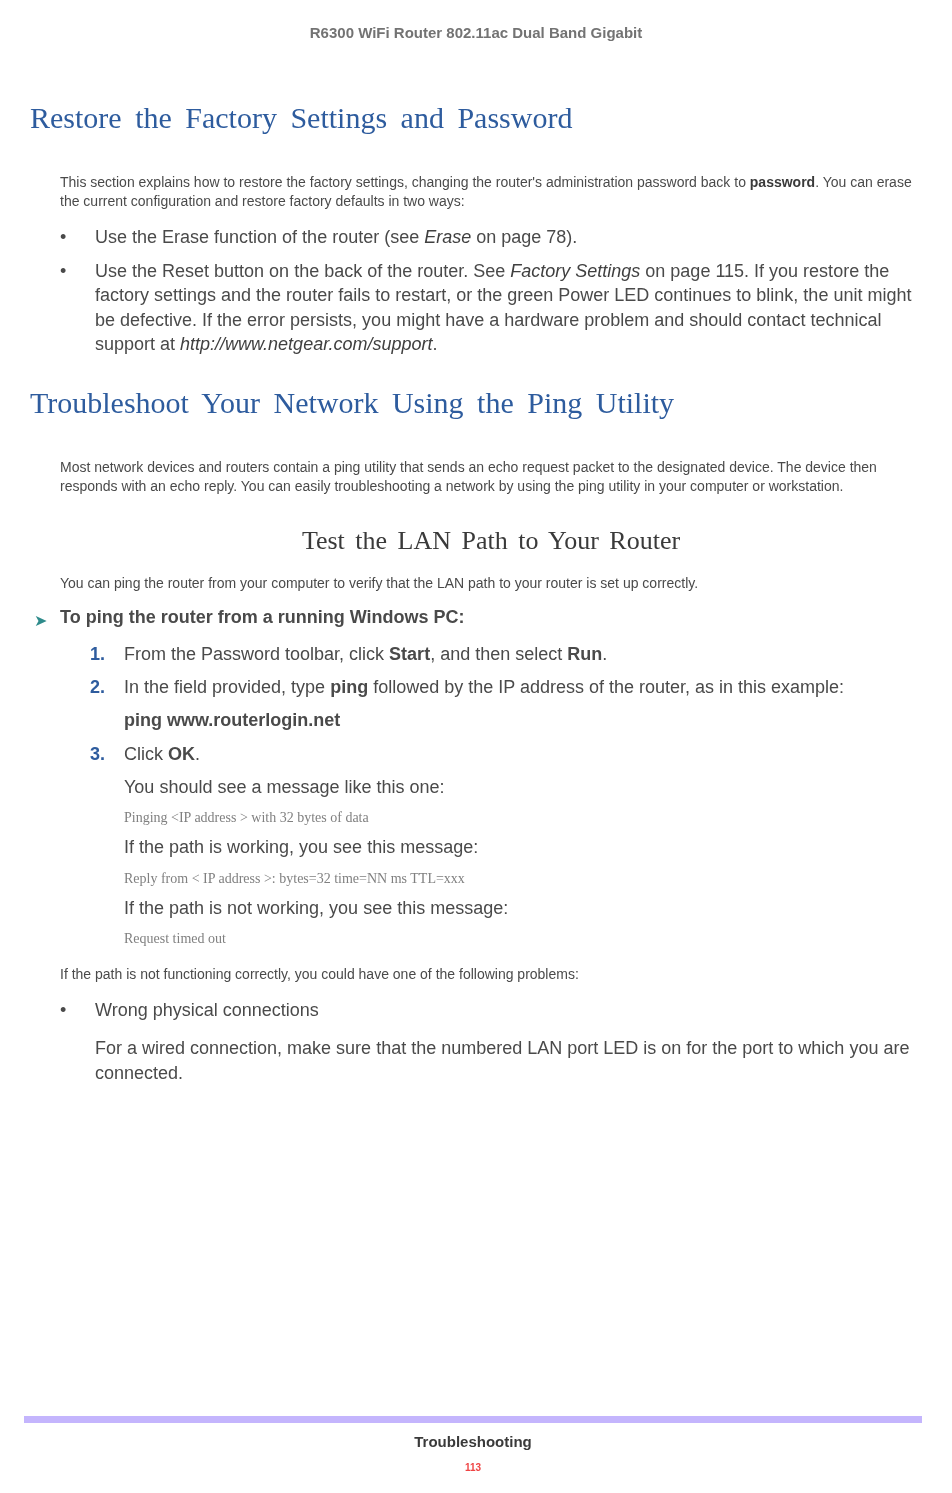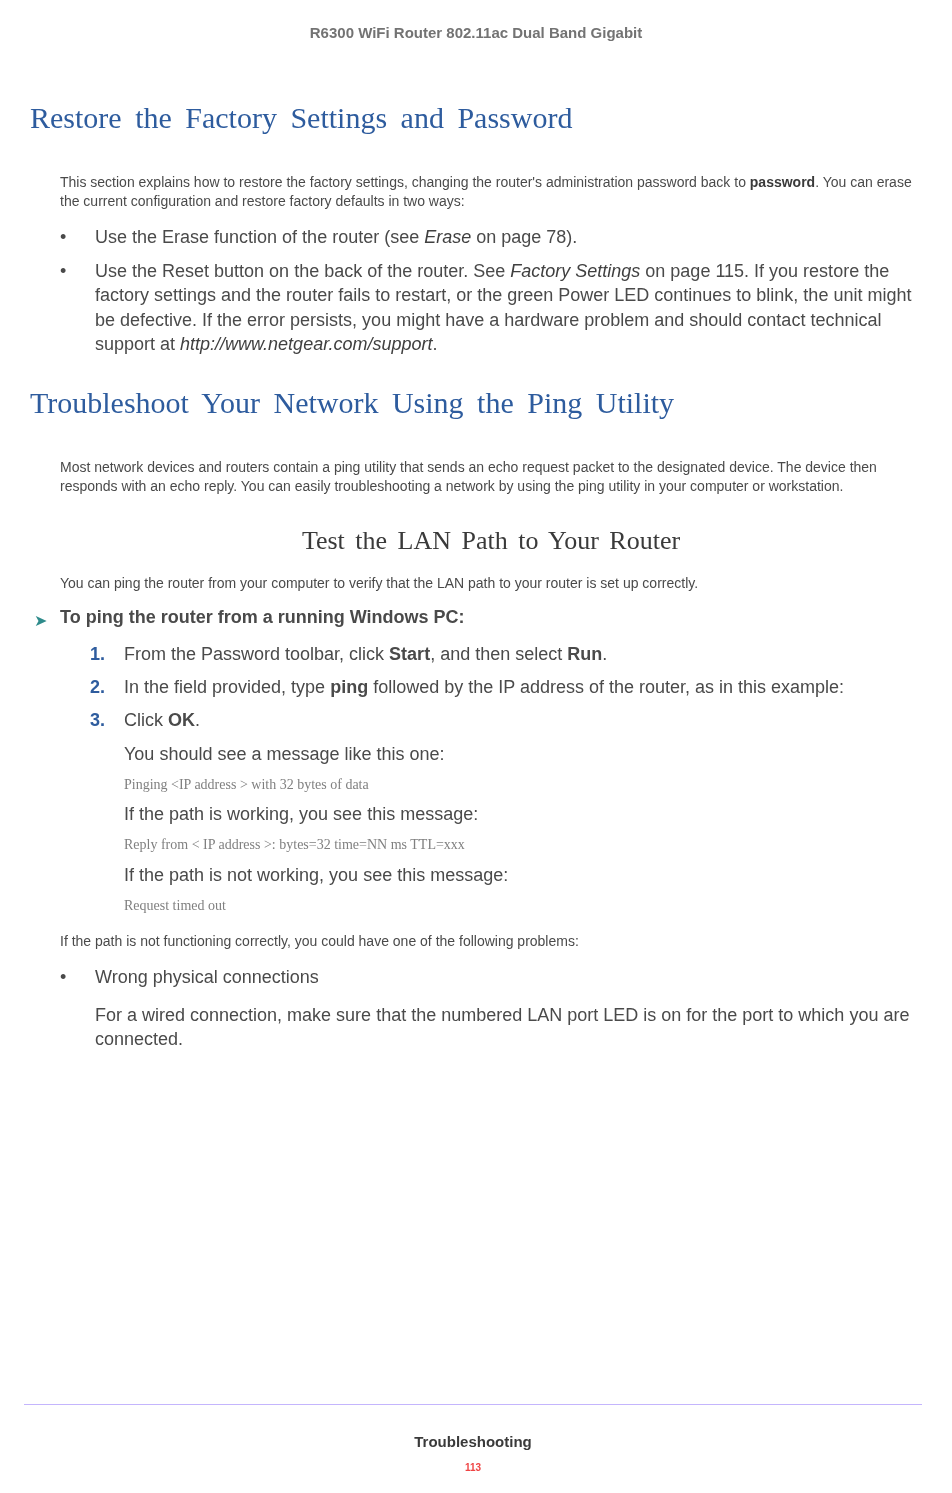--- a/index.html
+++ b/index.html
@@ -140,22 +140,22 @@
       left: 0;
       top: 0;
       font-size: 18px;
     }
     .footer {
       position: absolute;
       bottom: 20px;
       left: 24px;
       right: 30px;
       text-align: center;
-      border-top: 1px solid #c4b5fd;
-      padding-top: 28px;
+      border-top: 7px solid #c4b5fd;
+      padding-top: 10px;
     }
     .footer-chapter {
       font-weight: bold;
       font-size: 15px;
       color: #3a3a3a;
     }
     .footer-page {
       font-weight: bold;
       font-size: 10px;
       color: #ef4444;
@@ -202,20 +202,23 @@
     <span class="proc-arrow">➤</span>
     <strong>To ping the router from a running Windows PC:</strong>
   </div>
 
   <ol class="num-list">
     <li>
       <span>From the Password toolbar, click </span><strong>Start</strong><span>, and then select </span><strong>Run</strong><span>.</span>
     </li>
     <li>
       <span>In the field provided, type </span><strong>ping</strong><span> followed by the IP address of the router, as in this example:</span>
+      <div class="sub-block">
+        <div><strong>ping www.routerlogin.net</strong></div>
+      </div>
     </li>
     <li>
       <span>Click </span><strong>OK</strong><span>.</span>
       <div class="sub-block">
         <div>You should see a message like this one:</div>
         <div class="mono">Pinging &lt;IP address &gt; with 32 bytes of data</div>
         <div>If the path is working, you see this message:</div>
         <div class="mono">Reply from &lt; IP address &gt;: bytes=32 time=NN ms TTL=xxx</div>
         <div>If the path is not working, you see this message:</div>
         <div class="mono">Request timed out</div>

